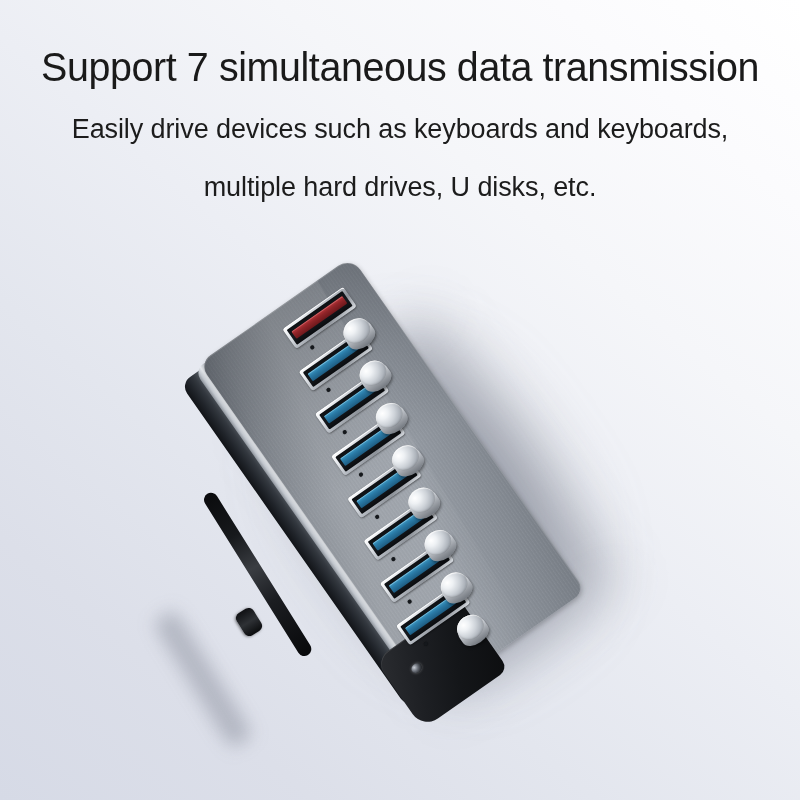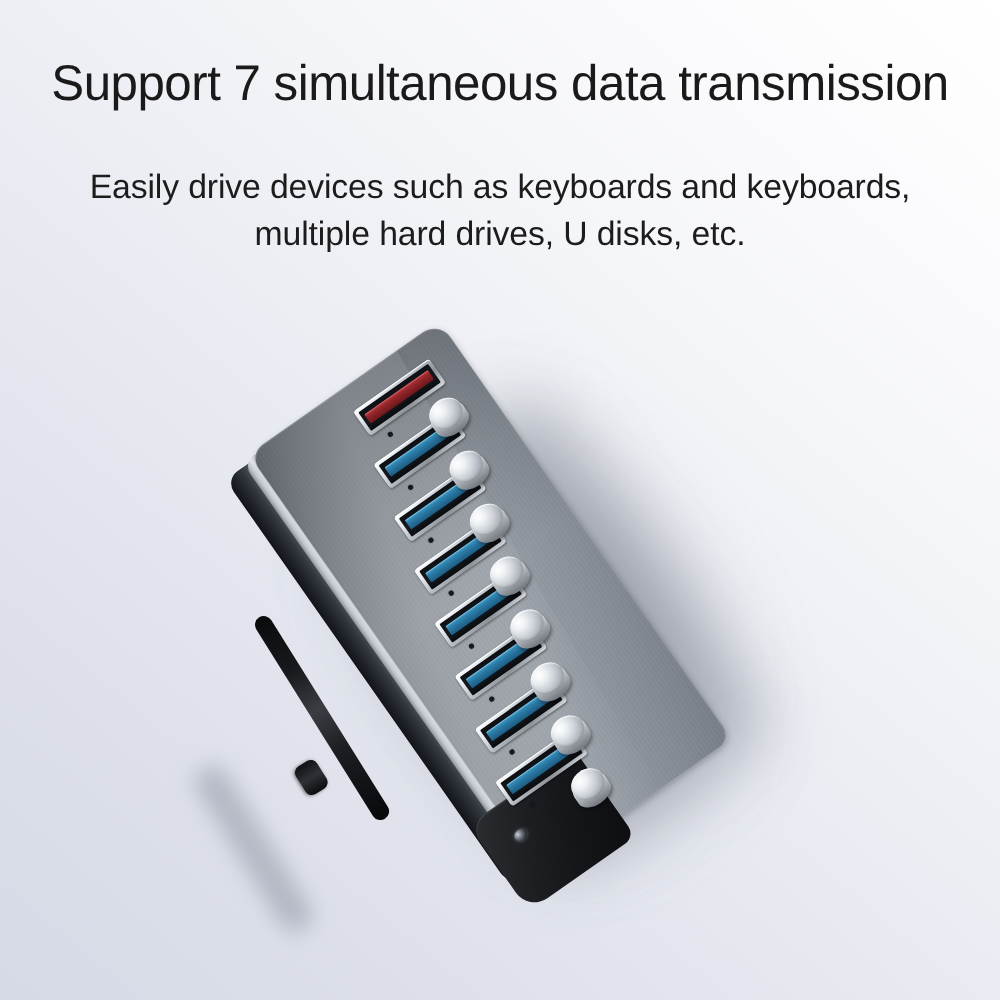--- a/index.html
+++ b/index.html
@@ -57,21 +57,20 @@
     position: absolute;
     left: 0;
     top: 112px;
     width: 800px;
     font-size: 27px;
     line-height: 34px;
     color: #1c1c1c;
     font-weight: 400;
     letter-spacing: -0.1px;
     white-space: nowrap;
-    margin-top: 20px;
   }
   .sub2 {
     position: absolute;
     left: 0;
     top: 170px;
     width: 800px;
     font-size: 27px;
     line-height: 34px;
     color: #1c1c1c;
     font-weight: 400;

